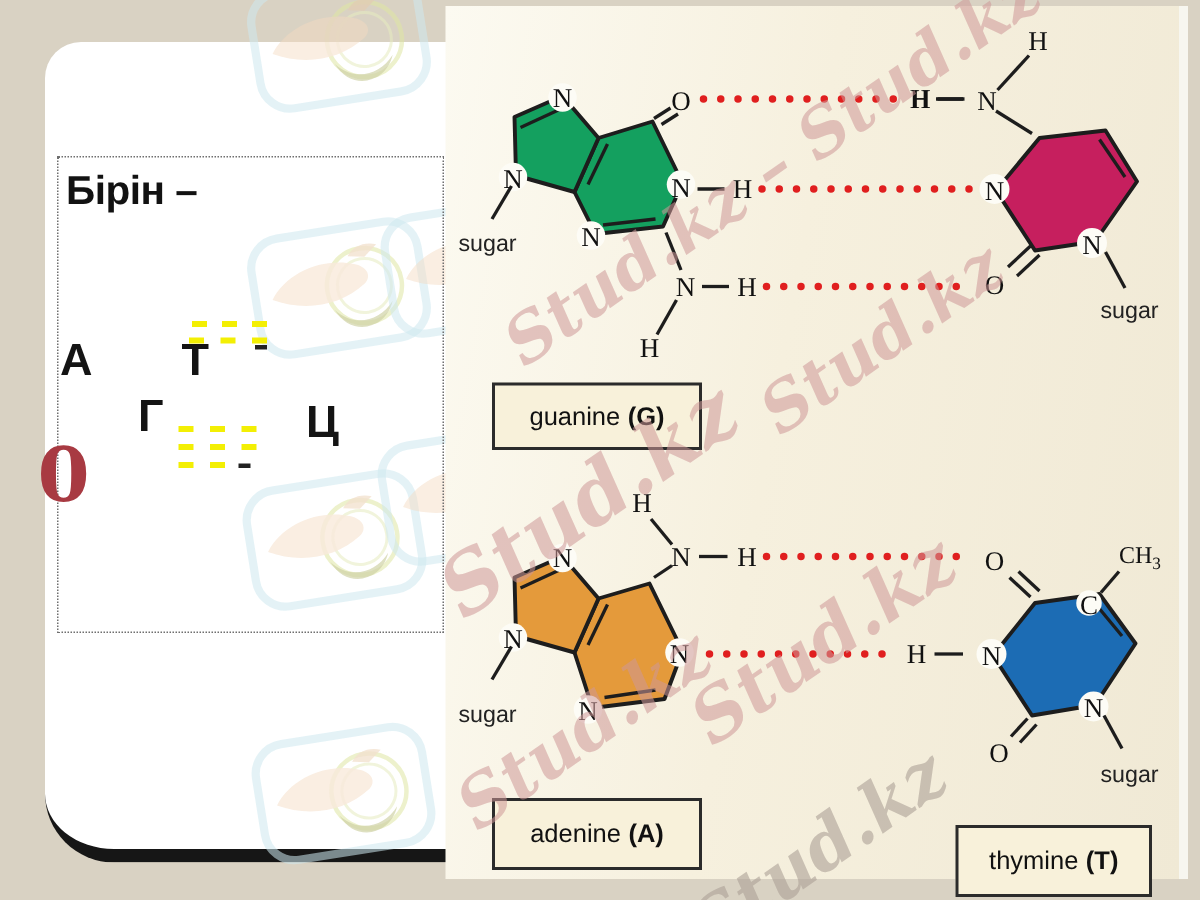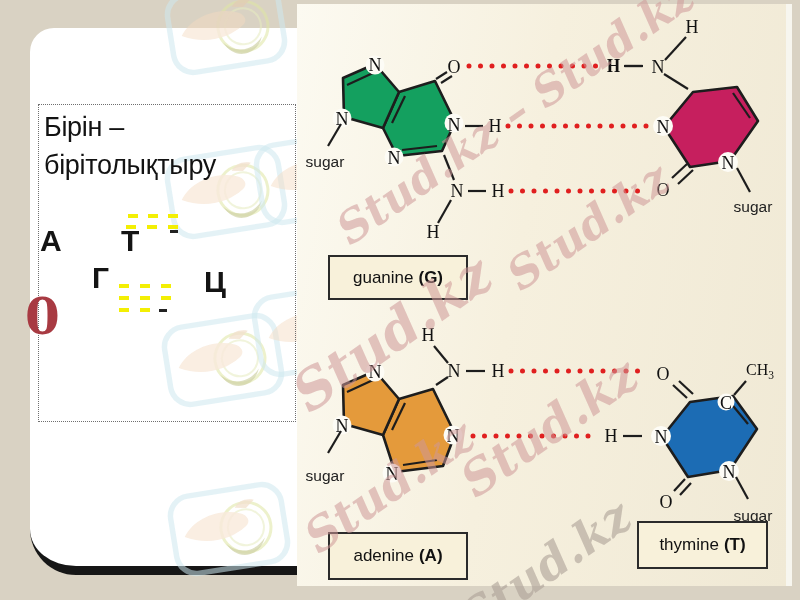--- a/index.html
+++ b/index.html
@@ -13,21 +13,21 @@
 
   
   .logo{position:absolute;width:126px;height:92px;opacity:.55;z-index:2;transform:rotate(-9deg);}
   .lA1{left:163px;top:-18px;} .lA2{left:163px;top:146px;} .lA3{left:160px;top:314px;}
   .lA4{left:166px;top:483px;} .lB1{left:252px;top:132px;} .lB2{left:250px;top:284px;}
 
   
   .textbox{position:absolute;left:38px;top:104px;width:256px;height:316px;
            border:1px dotted #6f6f6f;z-index:3;background:transparent;}
   .heading{position:absolute;left:44px;top:108px;width:250px;z-index:4;
-           font-size:27px;line-height:38px;font-weight:400;color:#121212;letter-spacing:-.3px;}
+           font-size:27px;line-height:38px;font-weight:700;color:#121212;letter-spacing:-.3px;}
   .bigletter{position:absolute;z-index:4;font-size:30px;font-weight:700;color:#141414;}
   .posA{left:40px;top:224px;} .posT{left:121px;top:224px;}
   .posG{left:92px;top:261px;}  .posC{left:204px;top:265px;}
   .dash{position:absolute;width:10px;height:4px;background:#f3ef04;z-index:4;}
   .dash.black{background:#222;height:3px;width:8px;}
   .stray{position:absolute;left:25px;top:292px;z-index:4;
          font-family:"DejaVu Serif",serif;font-weight:700;font-size:50px;color:#a83a42;line-height:1;}
 
   
   .figure{position:absolute;left:297px;top:4px;width:489px;height:582px;z-index:5;
@@ -43,21 +43,21 @@
   .sub{font-size:11.5px;}
   .sugar-t{font-family:"Liberation Sans",sans-serif;font-size:15.5px;fill:#222;}
   .hbond{fill:none;stroke-width:5;stroke-linecap:round;stroke-dasharray:0 11.5;}
 
   .mlabel{position:absolute;display:flex;align-items:center;justify-content:center;gap:5px;
           background:#f8f1da;border:2px solid #2b2b2b;color:#111;font-size:17px;z-index:6;}
   .mlabel b{font-weight:700;}
   .box-guanine{left:31px;top:251px;width:136px;height:41px;}
   .box-cytosine{left:340px;top:252px;width:127px;height:41px;}
   .box-adenine{left:31px;top:528px;width:136px;height:44px;text-align:right;}
-  .box-thymine{left:340px;top:517px;width:127px;height:44px;text-align:center;}
+  .box-thymine{left:340px;top:546px;width:127px;height:44px;text-align:center;}
 
   
   .wm{position:absolute;z-index:9;font-family:"DejaVu Serif",serif;font-style:italic;font-weight:700;
       color:rgba(206,152,152,.55);white-space:nowrap;transform:translate(-50%,-50%) rotate(-35deg);
       pointer-events:none;}
   .wm.taupe{color:rgba(172,160,150,.6);}
   .w1{left:515px;top:112px;font-size:44px;}
   .w2{left:588px;top:226px;font-size:44px;}
   .w3{left:392px;top:333px;font-size:54px;}
   .w4{left:549px;top:427px;font-size:48px;}
@@ -99,21 +99,20 @@
   <svg class="logo lB1">
       <use href="#stud-logo"></use>
     </svg>
   <svg class="logo lB2">
       <use href="#stud-logo"></use>
     </svg>
 
   <div class="textbox"></div>
   <div class="heading">
     <div>Бірін –</div>
-    <div>бірітолықтыру</div>
   </div>
 
   <div class="bigletter posA">А</div>
   <div class="bigletter posT">Т</div>
   <div class="bigletter posG">Г</div>
   <div class="bigletter posC">Ц</div>
 
   <span class="dash" style="left:128px;top:214px"></span>
   <span class="dash" style="left:148px;top:214px"></span>
   <span class="dash" style="left:168px;top:214px"></span>

